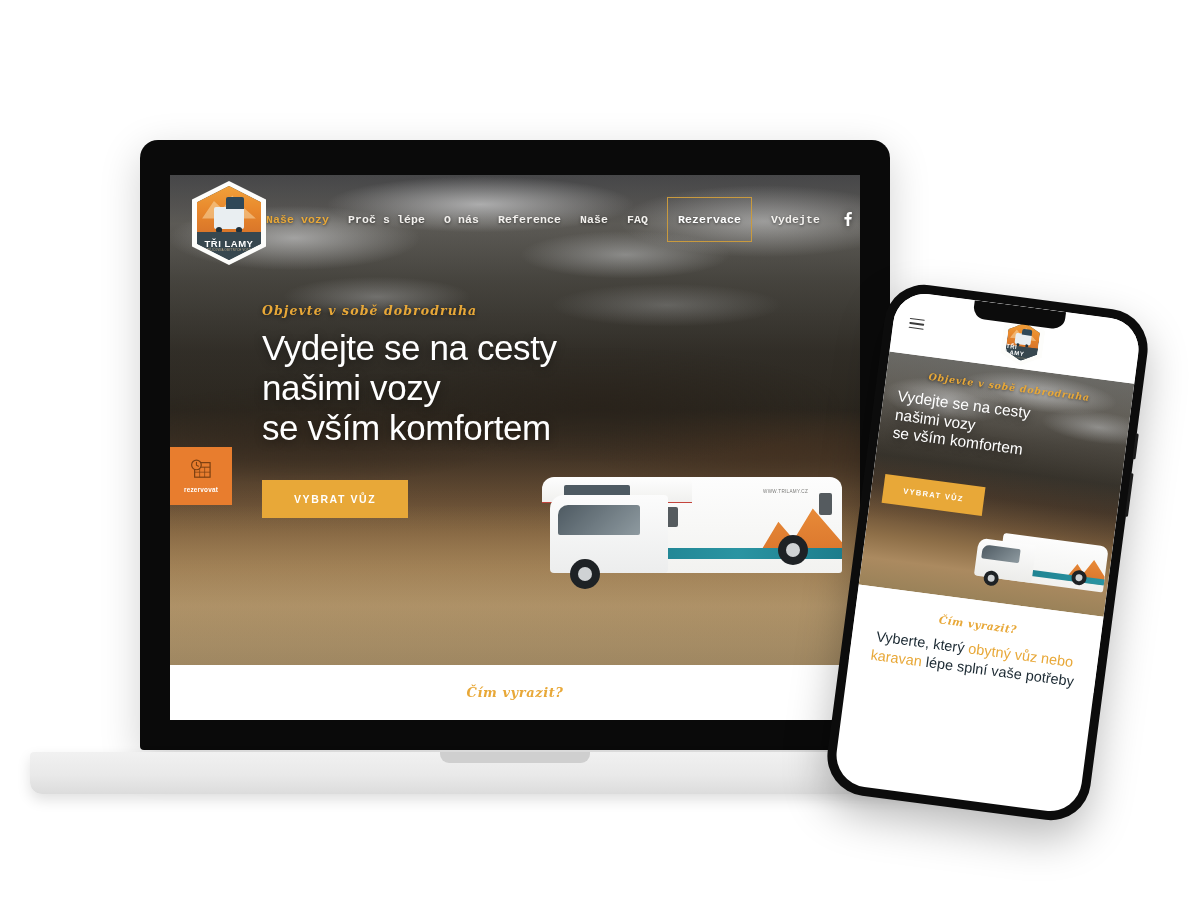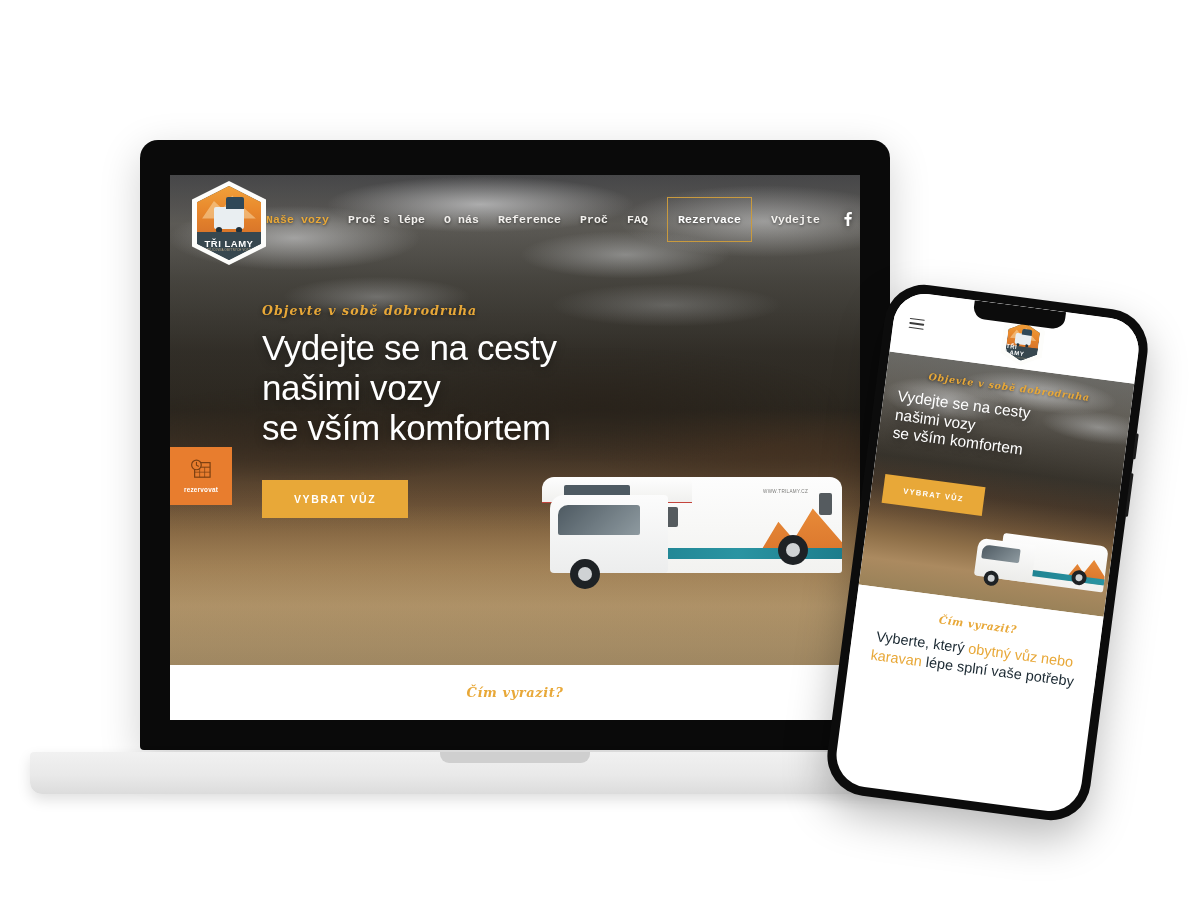--- a/index.html
+++ b/index.html
@@ -307,21 +307,21 @@
                     <div class="logo-sub">PŮJČOVNA OBYTNÝCH VOZŮ</div>
                   </div>
                 </div>
               </div>
 
               <div class="nav-links">
                 <div class="nav-link active">Naše vozy</div>
                 <div class="nav-link">Proč s lépe</div>
                 <div class="nav-link">O nás</div>
                 <div class="nav-link">Reference</div>
-                <div class="nav-link">Proč</div>
+                <div class="nav-link">Naše</div>
                 <div class="nav-link">FAQ</div>
                 <div class="nav-link boxed">Rezervace</div>
                 <div class="nav-link">Vydejte</div>
 
                 <div class="social">
                   <span class="soc-ico">
                     <svg width="10" height="14" viewBox="0 0 10 16">
                         <path fill="currentColor" d="M6.4 16V8.7h2.5l.4-2.9H6.4V4c0-.8.2-1.4 1.4-1.4h1.6V0C9.1 0 8.2 0 7.1 0 4.9 0 3.4 1.4 3.4 3.7v2.1H.9v2.9h2.5V16h3z"></path>
                       </svg>
                   </span>

